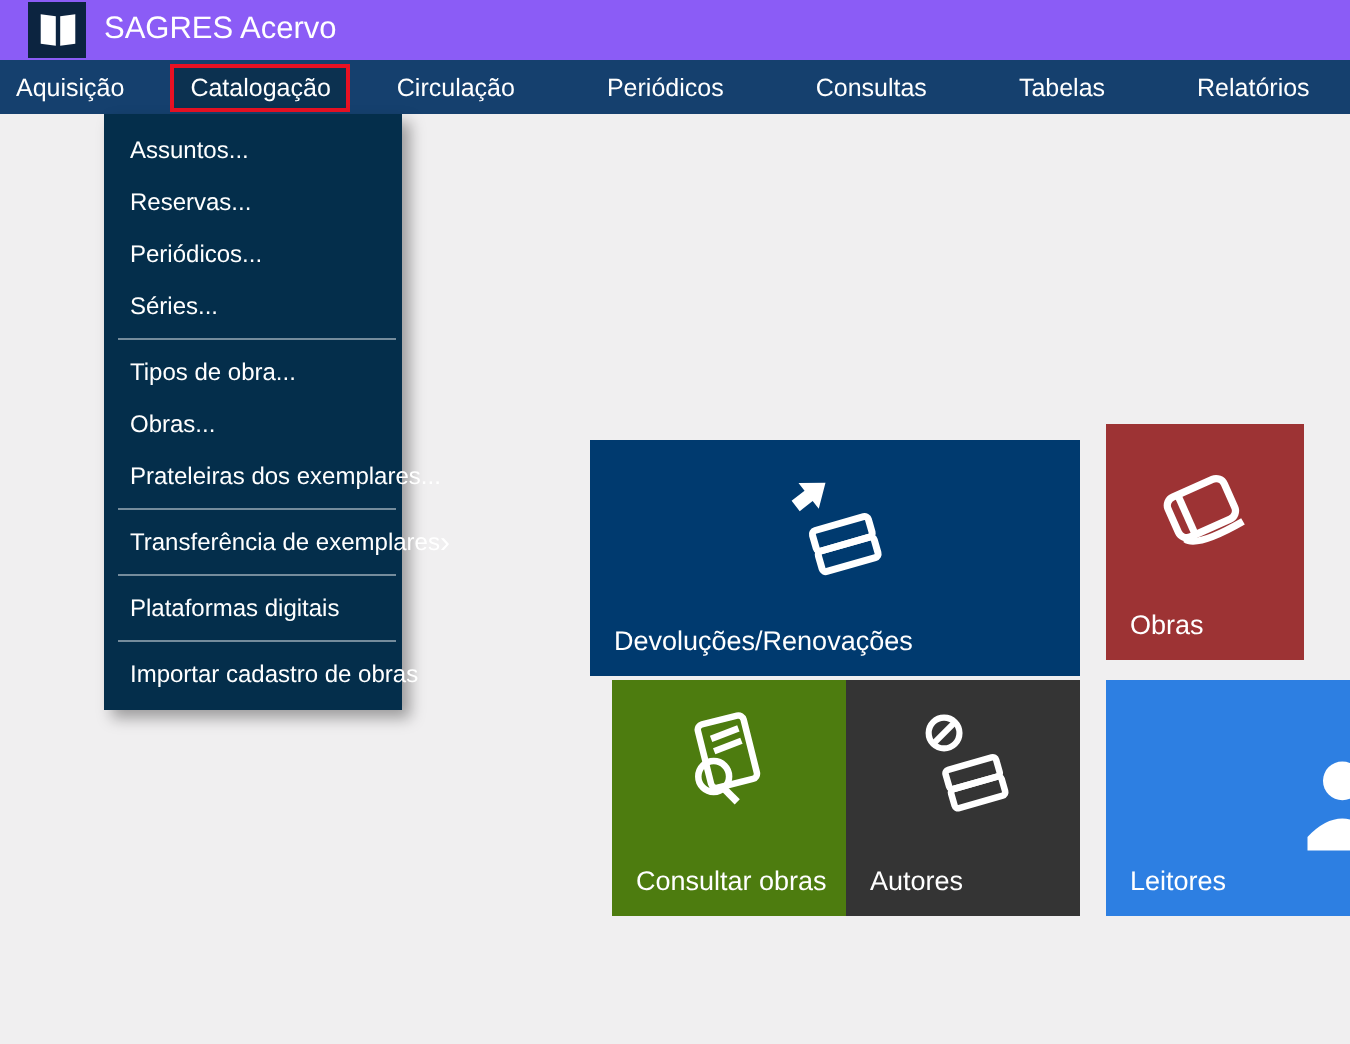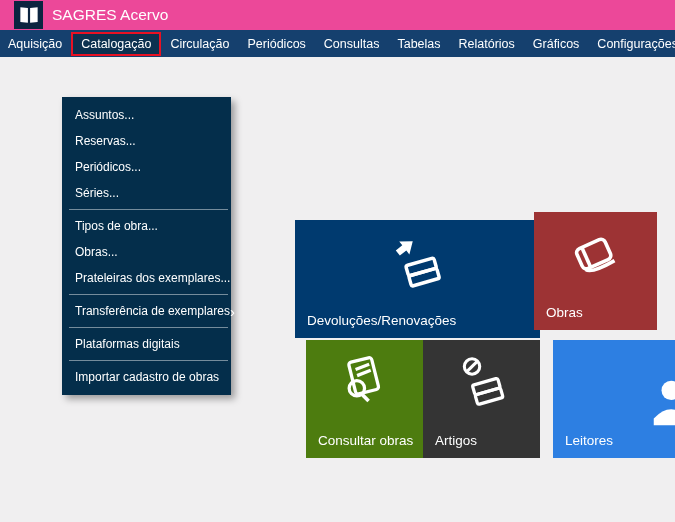--- a/index.html
+++ b/index.html
@@ -18,33 +18,32 @@
     width:29px; height:28px; margin-left:14px; background:#0c2440;
     display:flex; align-items:center; justify-content:center;
   }
   .app-title { color:#ffffff; font-size:15.5px; margin-left:9px; white-space:nowrap; }
   
   .menubar {
     position:absolute; top:30px; left:0; right:0; height:27px;
     background:#15406e; display:flex; align-items:center;
   }
   .menu-item {
-    flex-shrink:0; color:#ffffff; font-size:12.5px; padding:5px 9px;
+    flex-shrink:0; color:#ffffff; font-size:12.5px; padding:5px 23px;
     white-space:nowrap; cursor:default;
   }
   .menu-item:first-child { padding-left:8px; }
   .menu-item.open {
     background:#0c3150; border:2px solid #e81123; padding:3px 8px;
   }
   
   .dropdown {
-    position:absolute; top:57px; left:62px; width:169px;
+    position:absolute; top:57px; left:52px; width:149px;
     background:#042e4b; padding:5px 0; z-index:5;
     box-shadow:4px 4px 7px rgba(0,0,0,0.35);
-    margin-top:40px;
   }
   .dd-item {
     height:26px; line-height:26px; padding-left:13px; padding-right:8px;
     color:#ffffff; font-size:12px; white-space:nowrap; cursor:default;
     display:flex; align-items:center; justify-content:space-between;
   }
   .dd-item.annotated { border:2px solid #e81123; line-height:22px; }
   .dd-sep { height:1px; background:rgba(255,255,255,0.45); margin:3px 3px 3px 7px; }
   .dd-arrow { color:#ffffff; font-size:15px; line-height:1; margin-right:2px; }
   
@@ -54,21 +53,21 @@
   }
   .tile-icon { position:absolute; top:12px; left:50%; transform:translateX(-50%); }
   .tile-icon.edge-cut { left:auto; transform:none; right:-20px; top:32px; }
   svg { display:block; }
 </style>
 </head>
 <body>
 
 <div id="screen" style="background: rgb(240, 239, 240);">
 
-  <div class="titlebar" style="background: #ec4899;">
+  <div class="titlebar" style="background: #8b5cf6;">
     <div class="app-icon">
       <svg width="22" height="20" viewBox="0 0 28 24" fill="#ffffff">
         <polygon points="3,2 12.6,3.2 12.6,22 3,20.8"></polygon>
         <polygon points="25,2 15.4,3.2 15.4,22 25,20.8"></polygon>
       </svg>
     </div>
     <span class="app-title">SAGRES Acervo</span>
   </div>
 
   <div class="menubar" style="background: rgb(21, 64, 110);">
@@ -128,21 +127,21 @@
         <g fill="none" stroke="#ffffff" stroke-width="3.6" stroke-linejoin="round" transform="rotate(-16 38 42)">
           <rect x="22" y="30" width="30" height="11" rx="2"></rect>
           <rect x="22" y="41" width="30" height="11" rx="2"></rect>
         </g>
         <path d="M8 20 h10 v-6 l13 10 -13 10 v-6 H8 z" fill="#ffffff" transform="translate(4,-7) rotate(-38 19 24) scale(0.85)"></path>
       </svg>
     </div>
     <span class="tile-label">Devoluções/Renovações</span>
   </div>
 
-  <div class="tile" style="left: 534px; top: 212px; width: 123px; height: 118px; background: rgb(157, 51, 52);">
+  <div class="tile" style="left: 553px; top: 212px; width: 99px; height: 118px; background: rgb(157, 51, 52);">
     <div class="tile-icon" style="top:16px;">
       <svg width="58" height="58" viewBox="0 0 64 64">
         <g transform="rotate(-24 32 32)" fill="none" stroke="#ffffff" stroke-width="4" stroke-linejoin="round">
           <rect x="14" y="16" width="34" height="24" rx="5"></rect>
           <path d="M16 40 q4 7 33 4"></path>
           <line x1="22" y1="17" x2="22" y2="40"></line>
         </g>
       </svg>
     </div>
     <span class="tile-label">Obras</span>
@@ -169,21 +168,21 @@
         <g fill="none" stroke="#ffffff" stroke-width="3.6" stroke-linejoin="round" transform="rotate(-16 40 44)">
           <rect x="24" y="32" width="29" height="11" rx="2"></rect>
           <rect x="24" y="43" width="29" height="11" rx="2"></rect>
         </g>
         <g stroke="#ffffff" stroke-width="3.4" fill="none">
           <circle cx="21" cy="16" r="8.5"></circle>
           <line x1="15" y1="22" x2="27" y2="10"></line>
         </g>
       </svg>
     </div>
-    <span class="tile-label">Artigos</span>
+    <span class="tile-label">Autores</span>
   </div>
 
   <div class="tile" style="left: 553px; top: 340px; width: 135px; height: 118px; background: rgb(45, 127, 226);">
     <div class="tile-icon edge-cut">
       <svg width="62" height="62" viewBox="0 0 64 64" fill="#ffffff">
         <circle cx="26" cy="19" r="10"></circle>
         <path d="M8 48 q18 -19 36 0 l0 7 -36 0 z"></path>
         <circle cx="46" cy="17" r="8"></circle>
         <path d="M46 33 q12 -3 14 12 l0 6 -12 0 z"></path>
       </svg>

